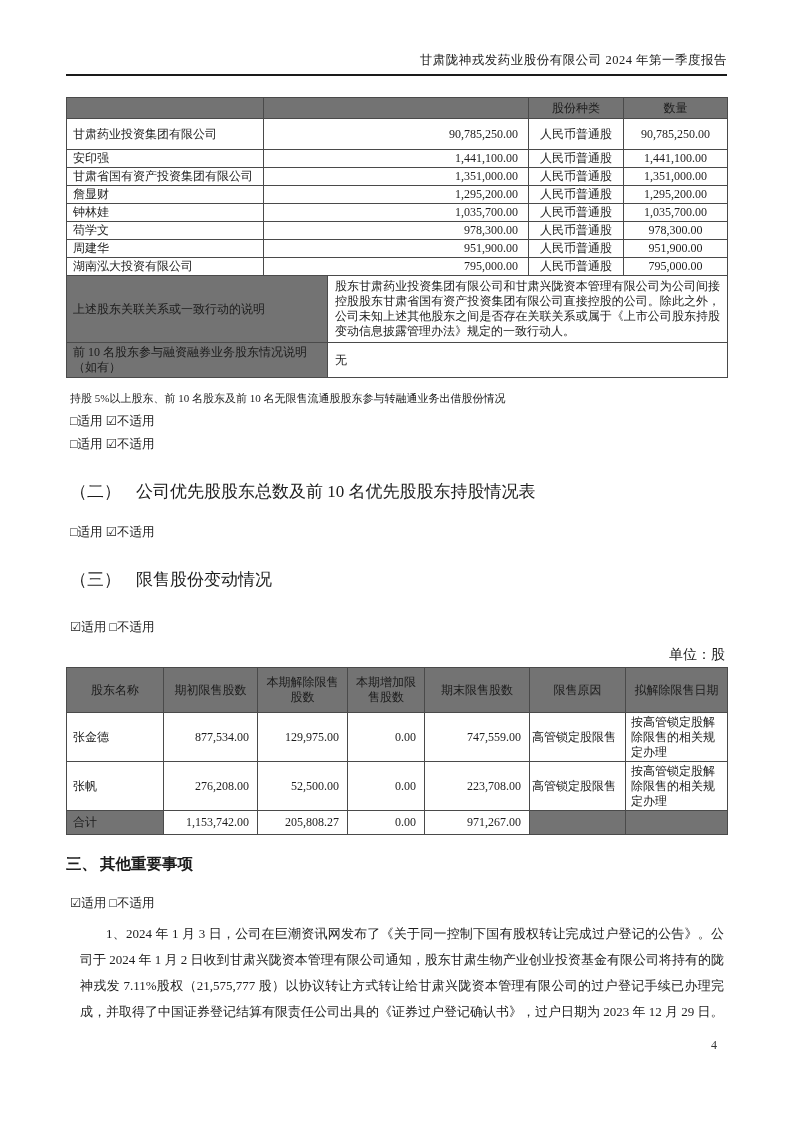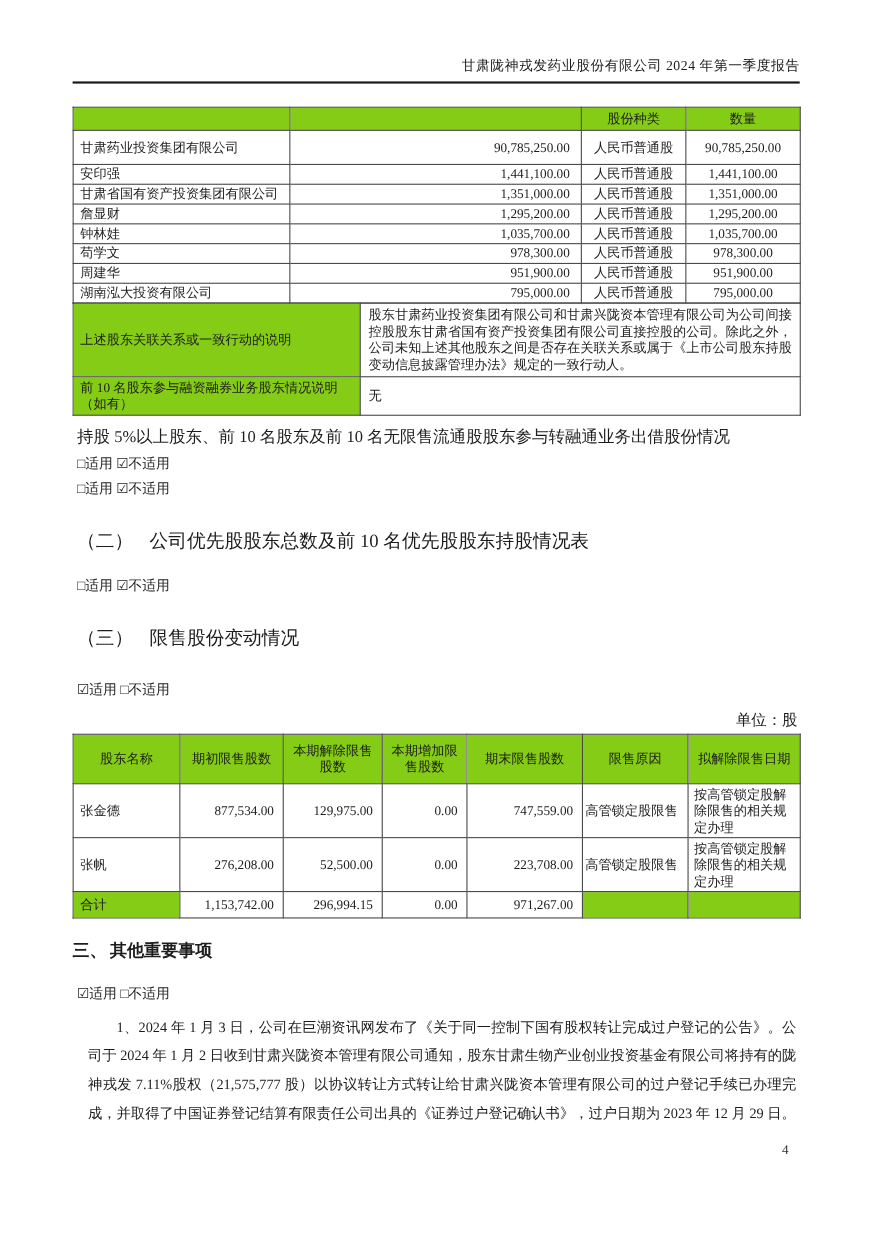--- a/index.html
+++ b/index.html
@@ -13,35 +13,35 @@
     padding-top:52px;padding-bottom:5px;text-align:right;
     font-size:12.5px;letter-spacing:.5px;
     border-bottom:2.5px solid #1a1a1a;
   }
   table{border-collapse:collapse;width:661px;table-layout:fixed;}
   td,th{
     border:1px solid #4a4a4a;font-size:12px;line-height:15px;
     padding:1px 4px;font-weight:normal;vertical-align:middle;
     overflow:hidden;
   }
-  .gray{background:#84cc16;}
+  .gray{background:#737373;}
   .t1{margin-top:21px;}
   .t1 .hdr td{height:18px;text-align:center;}
   .t1 .tall td{height:28px;}
   .t1 .short td{height:13px;}
   .cell-name{text-align:left;padding-left:6px;}
   .cell-val{text-align:right;padding-right:10px;}
   .cell-type{text-align:center;}
   .cell-qty{text-align:center;word-break:break-all;padding:1px 13px;}
   .t1b{margin-top:-1px;}
   .t1b .lab{padding:2px 6px;}
   .t1b .txt{padding:2px 7px;text-align:justify;}
   .relrow td{height:62px;}
   .marrow td{height:30px;}
-  .note-line{font-size:15px;margin:9px 0 0 4px;line-height:14px;}
+  .note-line{font-size:11px;margin:9px 0 0 4px;line-height:14px;}
   .apply-line{font-size:12.5px;margin:9px 0 0 4px;line-height:14px;}
   .h2{font-size:17px;font-weight:normal;margin:29px 0 0 4px;}
   .h2 .num{margin-right:15px;}
   .h1{font-size:15.5px;font-weight:bold;margin:19px 0 0 0;}
   .h1 .num{margin-right:3px;}
   .sp1{margin-top:22px;}
   .sp2{margin-top:29px;}
   .unit-line{font-size:14px;text-align:right;margin:12px 2px 3px 0;}
   .t2 th{height:42px;text-align:center;padding:1px 3px;}
   .t2 .drow td{height:46px;}
@@ -197,21 +197,21 @@
       <td class="cell-num">276,208.00</td>
       <td class="cell-num">52,500.00</td>
       <td class="cell-num">0.00</td>
       <td class="cell-num">223,708.00</td>
       <td class="cell-reason">高管锁定股限售</td>
       <td class="cell-plan">按高管锁定股解除限售的相关规定办理</td>
     </tr>
     <tr class="trow">
       <td class="gray cell-name">合计</td>
       <td class="cell-num">1,153,742.00</td>
-      <td class="cell-num">296,994.15</td>
+      <td class="cell-num">205,808.27</td>
       <td class="cell-num">0.00</td>
       <td class="cell-num">971,267.00</td>
       <td class="gray"></td>
       <td class="gray"></td>
     </tr>
   </tbody>
     </table>
 
   <div class="h1">
     <span class="num">三、</span><span>其他重要事项</span>

